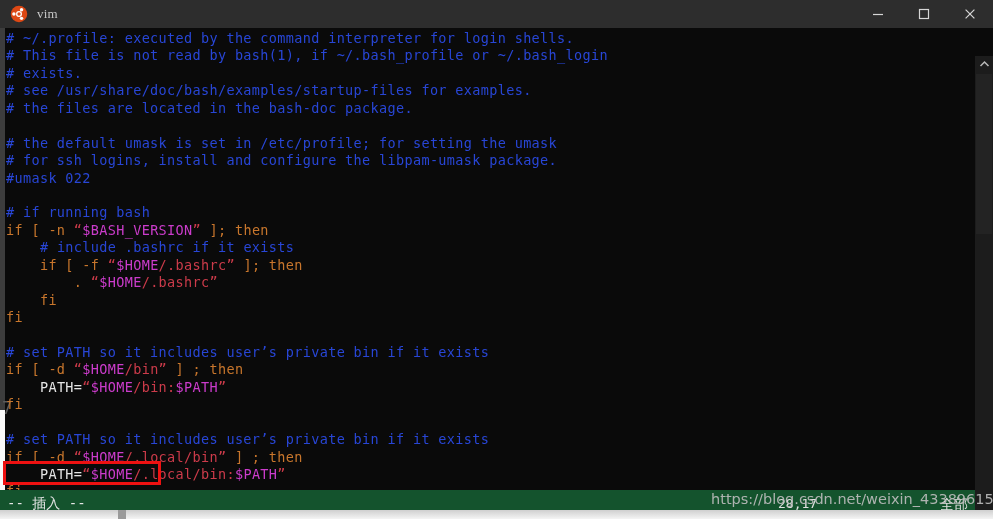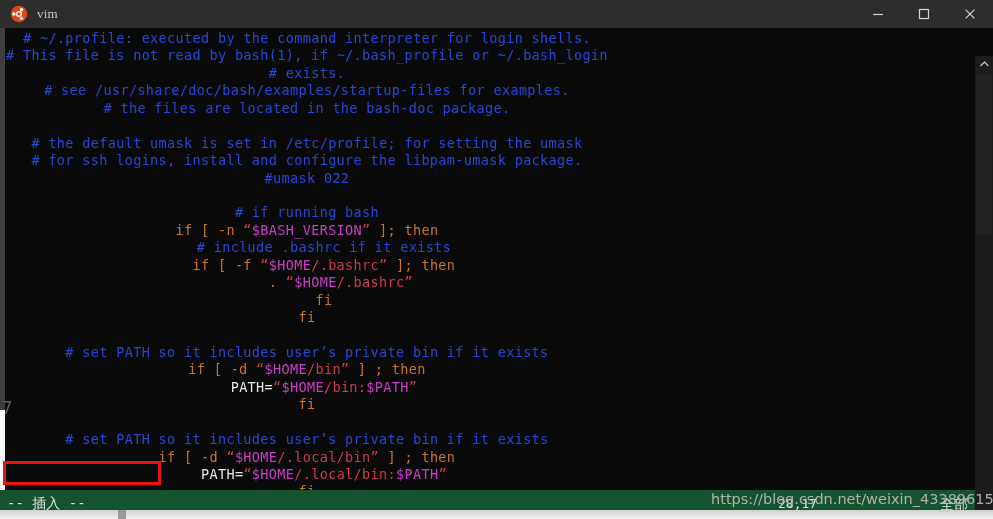--- a/index.html
+++ b/index.html
@@ -111,21 +111,21 @@
   #code {
     position: absolute;
     left: 6px;
     top: 2px;
     font-family: "DejaVu Sans Mono", monospace;
     font-size: 13.5px;
     line-height: 17.45px;
     white-space: pre;
     letter-spacing: 0.35px;
   }
-  #code .ln { display: block; height: 17.45px; text-align: center; }
+  #code .ln { display: block; height: 17.45px; }
   .c-comment { color: #2846d6; }
   .c-kw      { color: #c8762c; }
   .c-str     { color: #cc3b4a; }
   .c-var     { color: #cc3ccc; }
   .c-ident   { color: #e5e5e5; }
   .c-plain   { color: #d8d8d8; }
   .c-tilde   { color: #2846d6; }
 
   
   #annotation-box {

